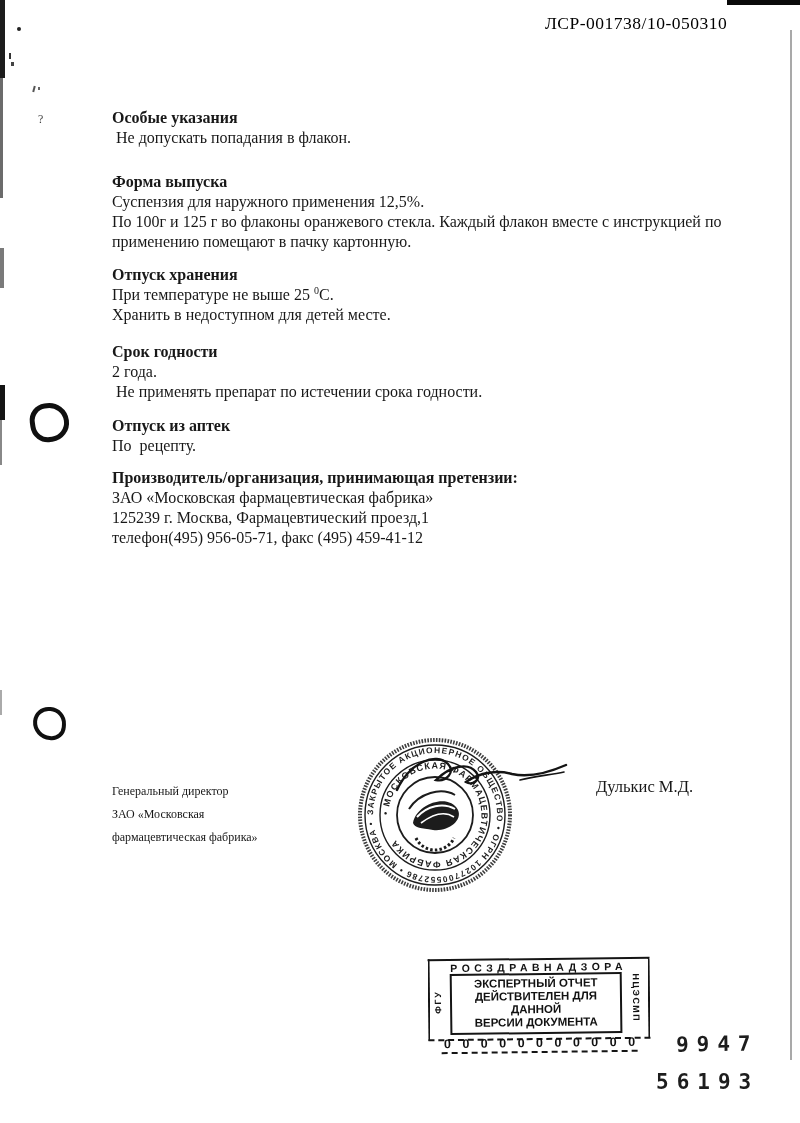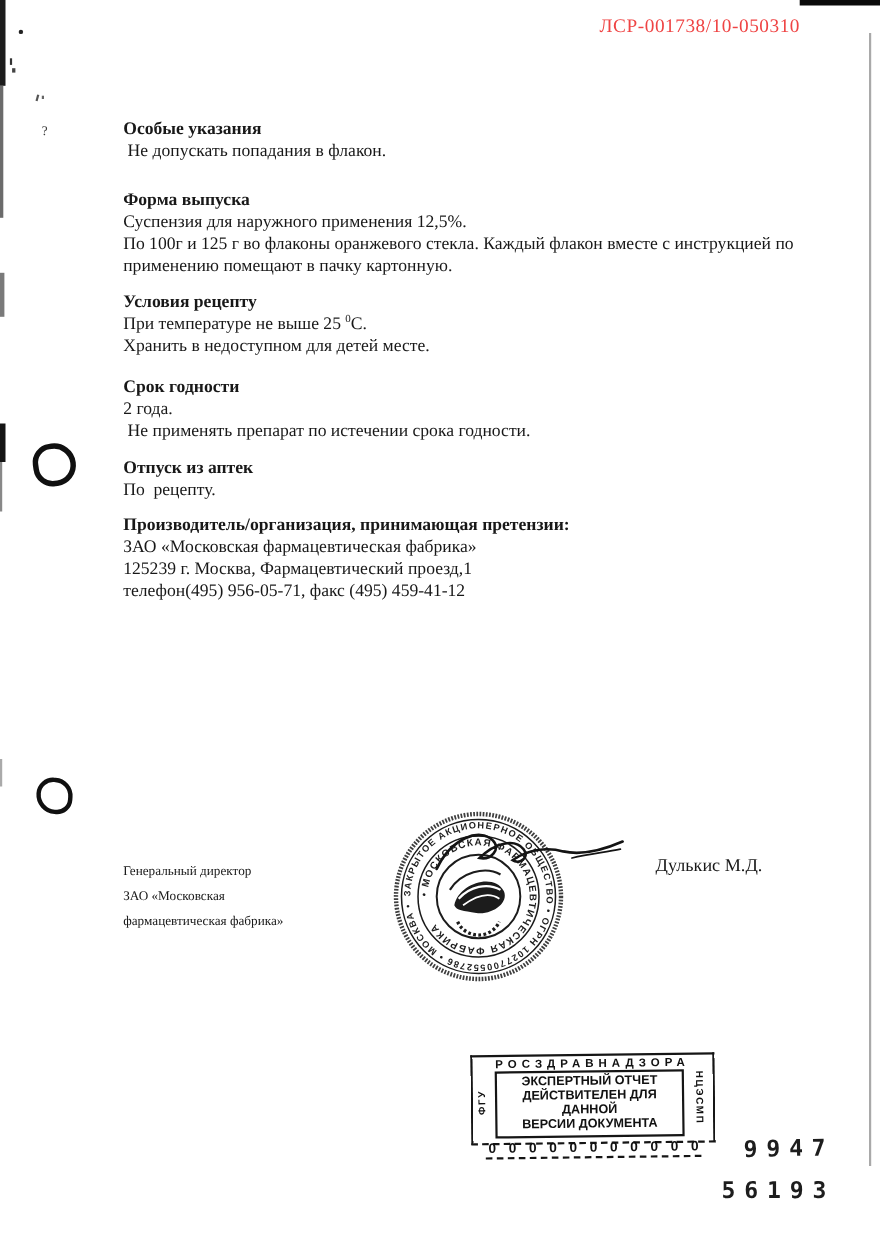--- a/index.html
+++ b/index.html
@@ -5,21 +5,21 @@
   html,body { margin:0; padding:0; background:#e8e8e8; }
   .page {
     position:relative; width:800px; height:1123px; margin:0 auto;
     background:#ffffff; overflow:hidden;
     font-family:"Liberation Serif", serif; color:#181818;
   }
 
   
   .doc-number {
     position:absolute; top:13px; left:545px;
-    font-size:17.5px; letter-spacing:0.5px; color:#ef4444;
+    font-size:17.5px; letter-spacing:0.5px; color:#000000;
   }
 
   
   .text-block { position:absolute; left:112px; top:108px; width:632px; }
   .sec h3 { margin:0; font-size:16px; font-weight:bold; line-height:20px; }
   .sec p  { margin:0; font-size:16px; line-height:20px; white-space:pre-wrap; }
   .m-form  { margin-top:24px; }
   .m-stor  { margin-top:13px; }
   .m-shelf { margin-top:17px; }
   .m-disp  { margin-top:14px; }
@@ -125,21 +125,21 @@
       <p> Не допускать попадания в флакон.</p>
     </div>
 
     <div class="sec m-form">
       <h3>Форма выпуска</h3>
       <p>Суспензия для наружного применения 12,5%.</p>
       <p>По 100г и 125 г во флаконы оранжевого стекла. Каждый флакон вместе с инструкцией по применению помещают в пачку картонную.</p>
     </div>
 
     <div class="sec m-stor">
-      <h3>Условия рецепту</h3>
+      <h3>Отпуск хранения</h3>
       <p><span>При температуре не выше 25 </span><sup class="deg">0</sup><span>С.</span></p>
       <p>Хранить в недоступном для детей месте.</p>
     </div>
 
     <div class="sec m-shelf">
       <h3>Срок годности</h3>
       <p>2 года.</p>
       <p> Не применять препарат по истечении срока годности.</p>
     </div>
 

